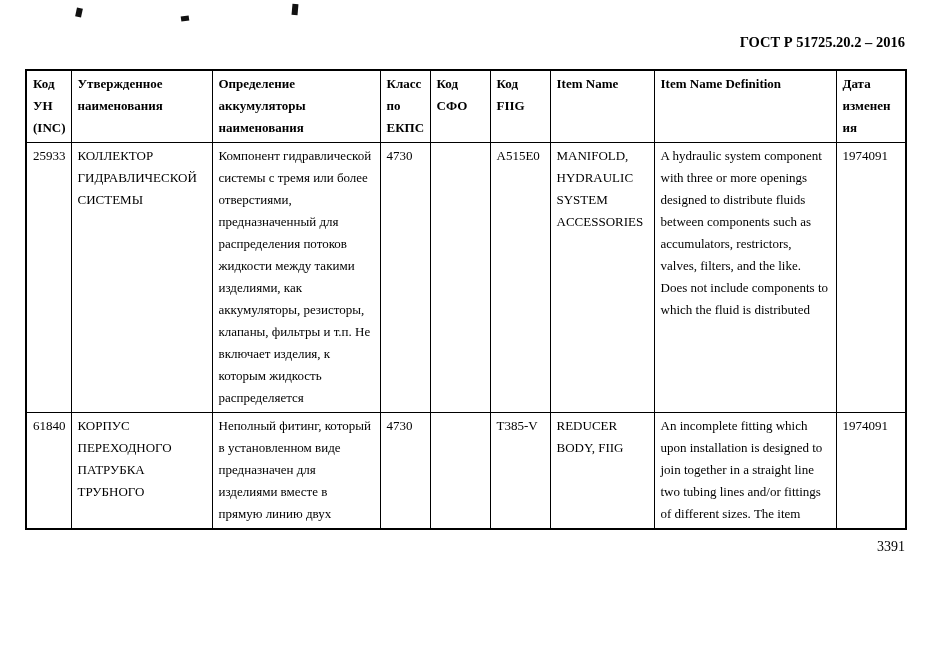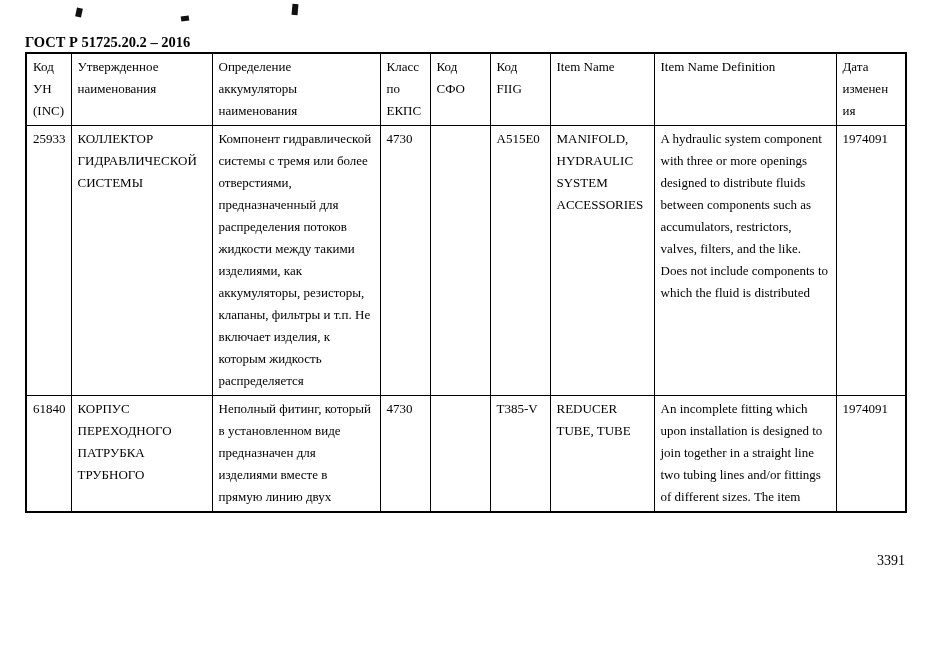--- a/index.html
+++ b/index.html
@@ -9,47 +9,47 @@
     height: 661px;
     position: relative;
     font-family: "Liberation Serif", serif;
     color: #000;
     overflow: hidden;
   }
   .page {
     padding: 34px 30px 0 25px;
   }
   .doc-title {
-    text-align: left;
+    text-align: right;
     font-weight: bold;
     font-size: 14.5px;
-    margin-bottom: 1px;
+    margin-bottom: 18px;
   }
   table.gost-table {
     border-collapse: collapse;
     table-layout: fixed;
     width: 880px;
     border: 2px solid #000;
   }
   .gost-table th, .gost-table td {
     border: 1px solid #000;
     vertical-align: top;
     text-align: left;
     padding: 2px 6px 3px 6px;
     font-size: 13px;
     line-height: 22px;
     white-space: pre-line;
     overflow: hidden;
   }
-  .gost-table th { font-weight: normal; }
+  .gost-table th { font-weight: bold; }
   .section-cell { font-weight: bold; }
   .page-num {
     text-align: right;
     font-size: 14px;
-    margin-top: 40px;
+    margin-top: 9px;
     padding-right: 0;
   }
   
   .artifact {
     position: absolute;
     background: #111;
   }
   .artifact.a1 { left: 76px;  top: 8px;  width: 6px; height: 9px; transform: rotate(12deg); }
   .artifact.a2 { left: 181px; top: 16px; width: 8px; height: 5px; transform: rotate(-8deg); }
   .artifact.a3 { left: 292px; top: 4px;  width: 6px; height: 11px; transform: rotate(5deg); }
@@ -122,21 +122,21 @@
         <td>61840</td>
         <td>КОРПУС
 ПЕРЕХОДНОГО
 ПАТРУБКА
 ТРУБНОГО</td>
         <td>Неполный фитинг, который в установленном виде предназначен для изделиями вместе в прямую линию двух</td>
         <td>4730</td>
         <td></td>
         <td>T385-V</td>
         <td>REDUCER
-TUBE, TUBE</td>
+BODY, FIIG</td>
         <td>An incomplete fitting which upon installation is designed to join together in a straight line two tubing lines and/or fittings of different sizes. The item</td>
         <td>1974091</td>
       </tr>
     </tbody>
   </table>
 
   <div class="page-num">3391</div>
 
 </div>
 

